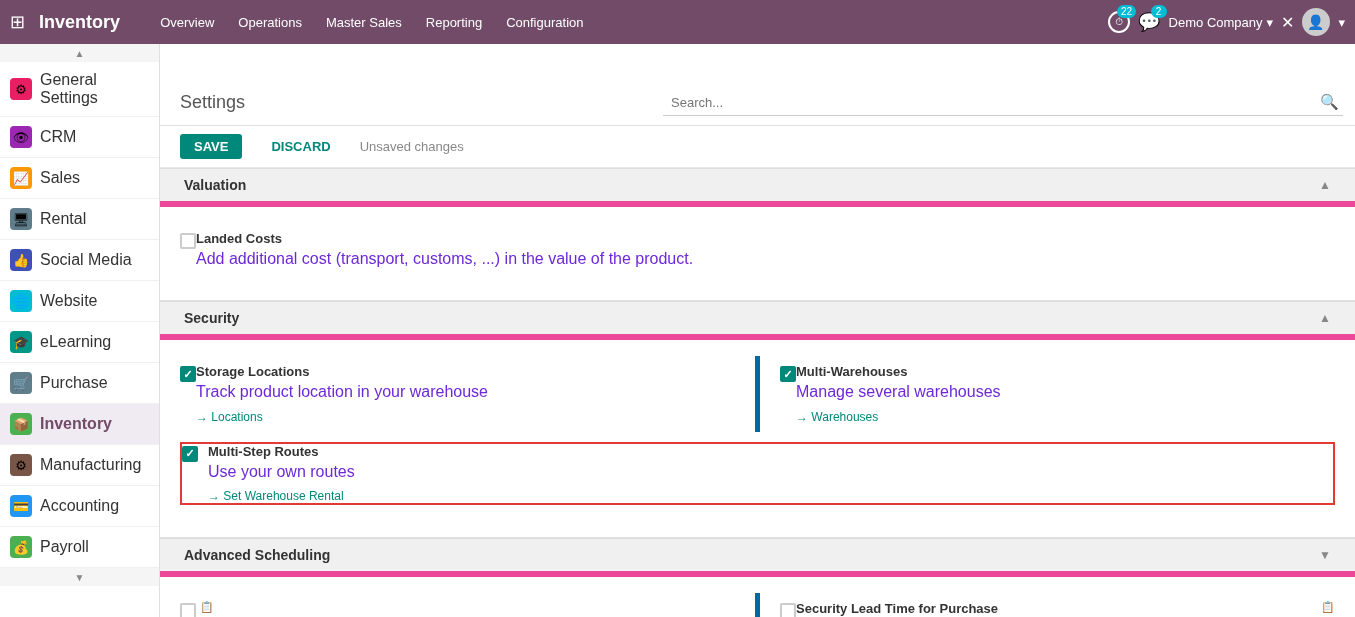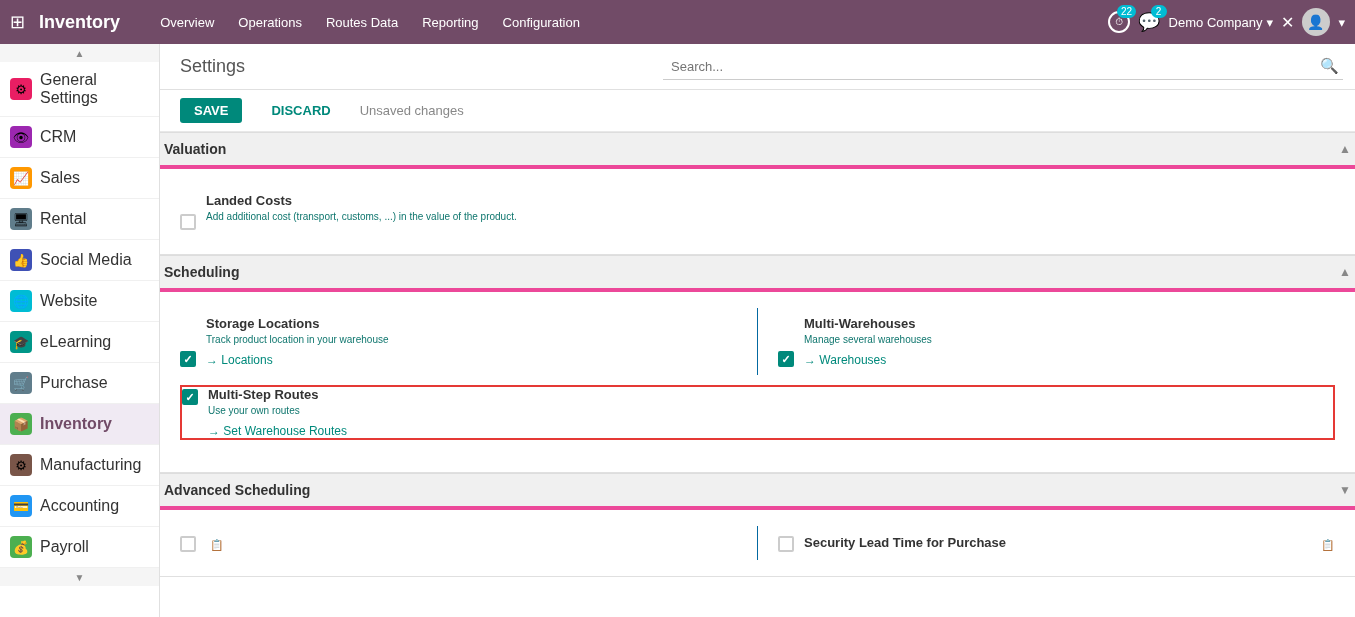--- a/index.html
+++ b/index.html
@@ -104,34 +104,34 @@
       padding: 5px 10px;
       font-size: 13px;
       cursor: pointer;
       font-weight: 600;
     }
     .unsaved-label { color: #888; font-size: 13px; }
 
     
     .section-header {
       background: #f0f0f0;
-      padding: 8px 4px;
+      padding: 8px 24px;
       font-size: 14px;
       font-weight: 600;
       color: #333;
       border-top: 1px solid #ddd;
-      border-bottom: 4px solid #ec4899;
+      border-bottom: 6px solid #ec4899;
       display: flex;
       align-items: center;
       justify-content: space-between;
     }
     .section-header .collapse-icon { color: #888; font-size: 12px; }
 
     .section-body { padding: 16px 20px; background: #fff; }
-    .setting-item { flex: 1; display: flex; align-items: flex-end; gap: 10px; padding: 8px 0; min-width: 0; }
+    .setting-item { flex: 1; display: flex; align-items: flex-start; padding: 8px 0; min-width: 0; }
 
     .setting-checkbox {
       width: 16px;
       height: 16px;
       border: 2px solid #ccc;
       border-radius: 2px;
       flex-shrink: 0;
       margin-top: 2px;
       display: flex;
       align-items: center;
@@ -147,21 +147,21 @@
       color: #fff;
       font-size: 11px;
       font-weight: bold;
     }
     .setting-checkbox.unchecked {
       background: #fff;
     }
 
     .setting-content { flex: 1; }
     .setting-title { font-size: 13px; font-weight: 600; color: #333; margin-bottom: 2px; }
-    .setting-desc { font-size: 10px; color: #0f766e; margin-bottom: 6px; line-height: 1.4; }
+    .setting-desc { font-size: 16px; color: #6d28d9; margin-bottom: 6px; line-height: 1.4; }
     .setting-link { color: #00897B; font-size: 12px; cursor: pointer; display: block; margin-top: 3px; }
     .arrow-link::before { content: '→ '; }
 
     
     .highlight-box {
       border: 2px solid #e53935;
       border-radius: 0;
       margin: 0 0 16px 0;
       display: flex;
       gap: 10px;
@@ -187,34 +187,34 @@
       border: none;
       outline: none;
       font-size: 13px;
       padding: 4px 8px;
       color: #333;
     }
     .search-container .search-btn { color: #555; font-size: 15px; cursor: pointer; padding: 4px; }
 
     .two-col { display: flex; align-items: flex-start; }
     .col-left { flex: 1; }
-    .col-right { flex: 1; border-left: 1px solid #0369a1; padding-left: 20px; margin-left: 20px; }
+    .col-right { flex: 1; border-left: 5px solid #0369a1; padding-left: 20px; margin-left: 20px; }
 
     .section-wrapper { border-bottom: 1px solid #e0e0e0; }
   </style>
 </head>
 <body>
 
 <div class="top-nav">
   <span class="apps-icon">⊞</span>
   <span class="app-title">Inventory</span>
   <div class="nav-menu">
     <span class="nav-item">Overview</span>
     <span class="nav-item">Operations</span>
-    <span class="nav-item">Routes Data</span>
+    <span class="nav-item">Master Sales</span>
     <span class="nav-item">Reporting</span>
     <span class="nav-item">Configuration</span>
   </div>
   <div class="nav-right">
     <div class="badge-icon">
       <div class="clock-icon">⏱</div>
       <span class="badge">22</span>
     </div>
     <div class="badge-icon">
       <span class="chat-icon">💬</span>
@@ -282,21 +282,21 @@
     <div class="sidebar-item">
       <div class="si-icon" style="background:#4caf50">💰</div>
       <span class="si-label">Payroll</span>
     </div>
 
     <div class="sidebar-scroll-down">▼</div>
   </div>
 
   <div class="content-area">
 
-    <div style="display:flex; align-items:center; border-bottom:1px solid #e0e0e0; background:#fff;">
+    <div style="display:flex; align-items:center; border-bottom:1px solid #e0e0e0; background:#fff;margin-top:36px;">
       <div style="padding: 12px 20px;">
         <span class="settings-title">Settings</span>
       </div>
       <div style="flex:1; display:flex; align-items:center; justify-content:flex-end; padding: 8px 12px;">
         <div class="search-container">
           <input type="text" style="border: none; outline: none; font-size: 13px; padding: 4px 8px; flex: 1 1 0%; color: #a21caf;" placeholder="Search...">
           <span class="search-btn">🔍</span>
         </div>
       </div>
     </div>
@@ -318,21 +318,21 @@
           <div class="setting-content">
             <div class="setting-title">Landed Costs</div>
             <div class="setting-desc">Add additional cost (transport, customs, ...) in the value of the product.</div>
           </div>
         </div>
       </div>
     </div>
 
     <div class="section-wrapper">
       <div class="section-header">
-        <span>Scheduling</span>
+        <span>Security</span>
         <span class="collapse-icon">▲</span>
       </div>
       <div class="section-body">
 
         <div class="two-col">
           <div class="col-left">
             <div class="setting-item">
               <div class="setting-checkbox checked"></div>
               <div class="setting-content">
                 <div class="setting-title">Storage Locations</div>
@@ -352,21 +352,21 @@
             </div>
           </div>
         </div>
 
         <div style="margin-top: 10px;">
           <div class="highlight-box">
             <div class="setting-checkbox checked" style="margin-top:2px;"></div>
             <div class="setting-content">
               <div class="setting-title">Multi-Step Routes</div>
               <div class="setting-desc">Use your own routes</div>
-              <span class="setting-link arrow-link">Set Warehouse Routes</span>
+              <span class="setting-link arrow-link">Set Warehouse Rental</span>
             </div>
           </div>
         </div>
       </div>
     </div>
 
     <div class="section-wrapper">
       <div class="section-header">
         <span>Advanced Scheduling</span>
         <span class="collapse-icon">▼</span>

